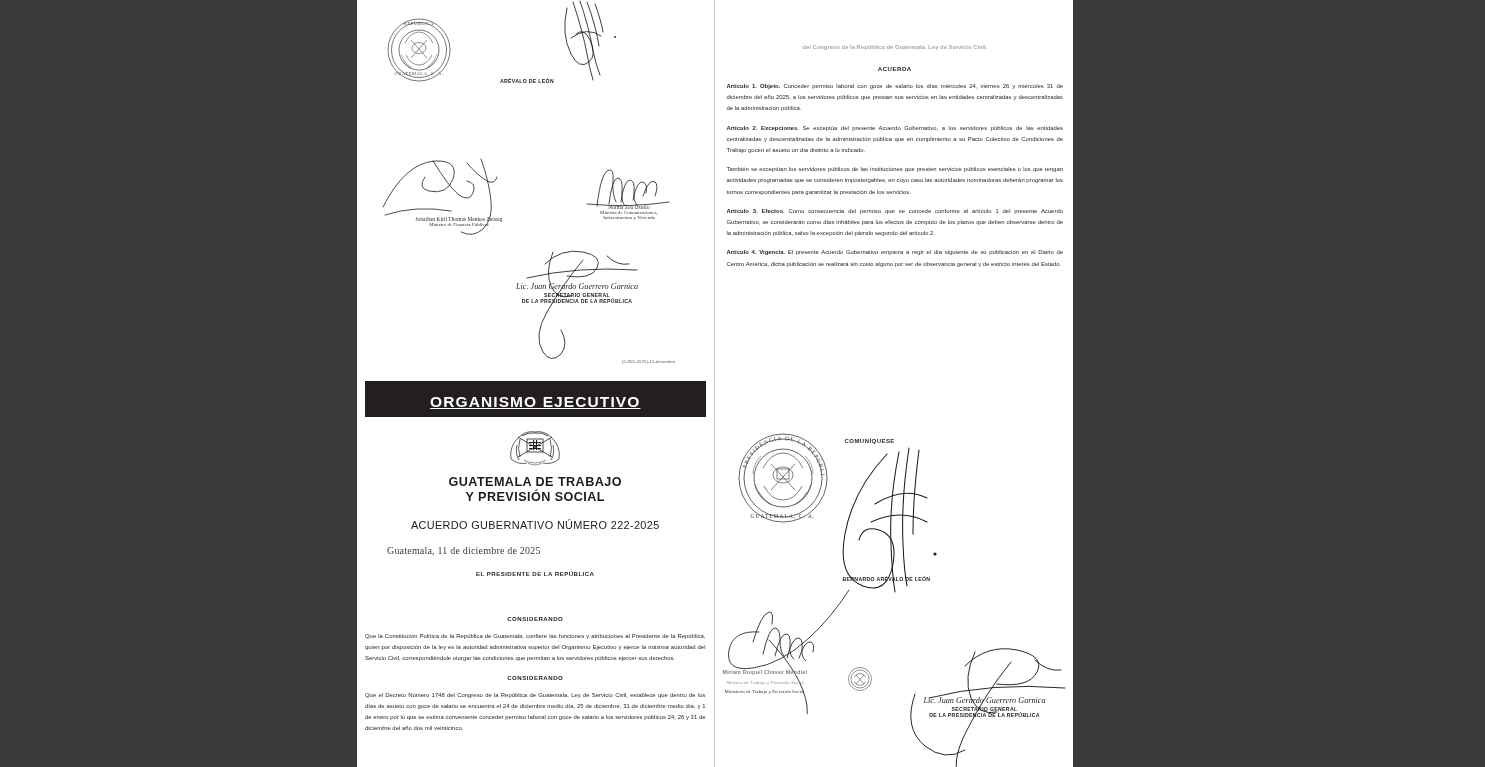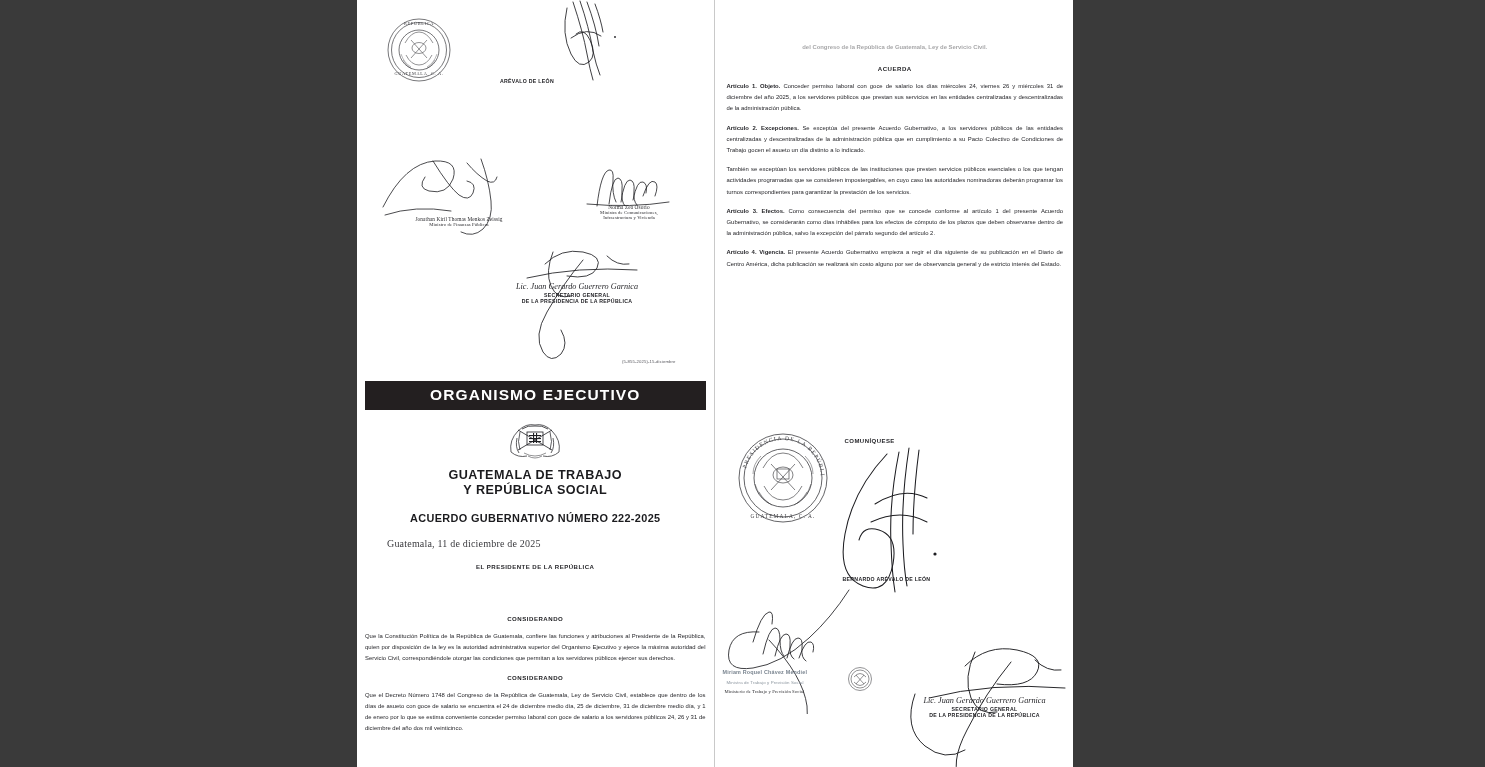--- a/index.html
+++ b/index.html
@@ -70,40 +70,41 @@
     right: 8px;
     top: 337px;
   }
   .banner {
     background: #231f20;
     color: #ffffff;
     text-align: center;
     font-size: 15.5px;
     font-weight: bold;
     letter-spacing: 1.1px;
-    padding: 5px 0 6px 0;
+    padding: 12px 0 6px 0;
+    text-decoration: underline;
   }
   .emblem-wrap {
     text-align: center;
     margin-top: 10px;
     height: 42px;
   }
   .ministry-name {
     text-align: center;
     font-size: 12.6px;
     font-weight: bold;
     letter-spacing: 0.45px;
     color: #1b1b1e;
     line-height: 15px;
     margin-top: 6px;
   }
   .acuerdo-num {
     text-align: center;
     font-size: 10.9px;
-    font-weight: bold;
+    font-weight: normal;
     letter-spacing: 0.35px;
     color: #1b1b1e;
     margin-top: 14px;
   }
   .place-date {
     font-size: 10px;
     color: #3a3a3e;
     margin-top: 14px;
     margin-left: 22px;
     letter-spacing: 0.2px;
@@ -321,21 +322,21 @@
               </g>
               <g fill="none" stroke="#2a2a2e" stroke-width="0.6" opacity="0.85">
                 <path d="M18 33 q11 6 22 0"></path>
                 <path d="M22 36 q7 4 14 0"></path>
               </g>
             </svg>
           </div>
 
           <div class="ministry-name">
             <div>GUATEMALA DE TRABAJO</div>
-            <div>Y REPÚBLICA SOCIAL</div>
+            <div>Y PREVISIÓN SOCIAL</div>
           </div>
 
           <div class="acuerdo-num">ACUERDO GUBERNATIVO NÚMERO 222-2025</div>
 
           <div class="place-date">Guatemala, 11 de diciembre de 2025</div>
 
           <div class="president-line">EL PRESIDENTE DE LA REPÚBLICA</div>
         </div>
 
         <div class="considerandos">

